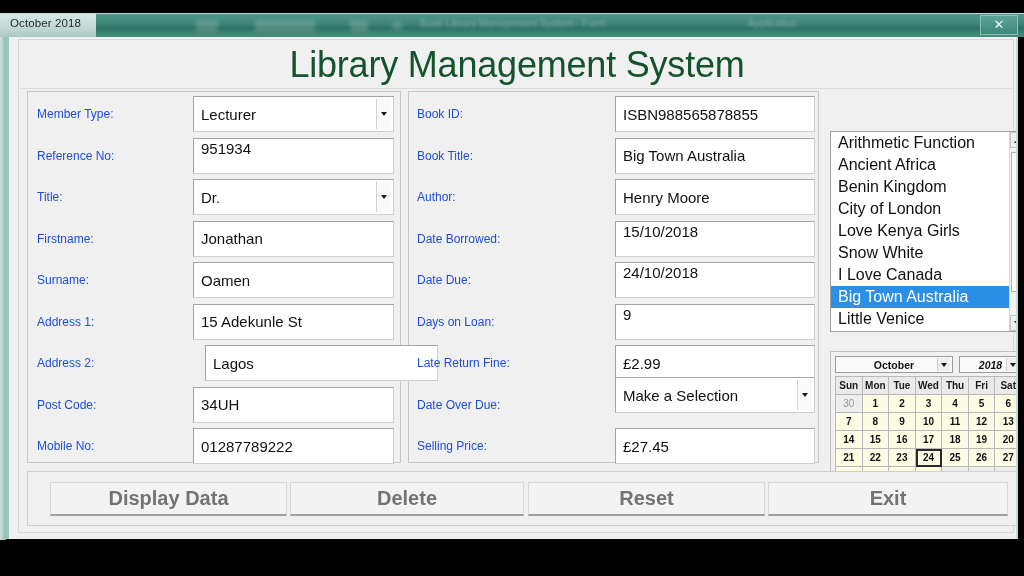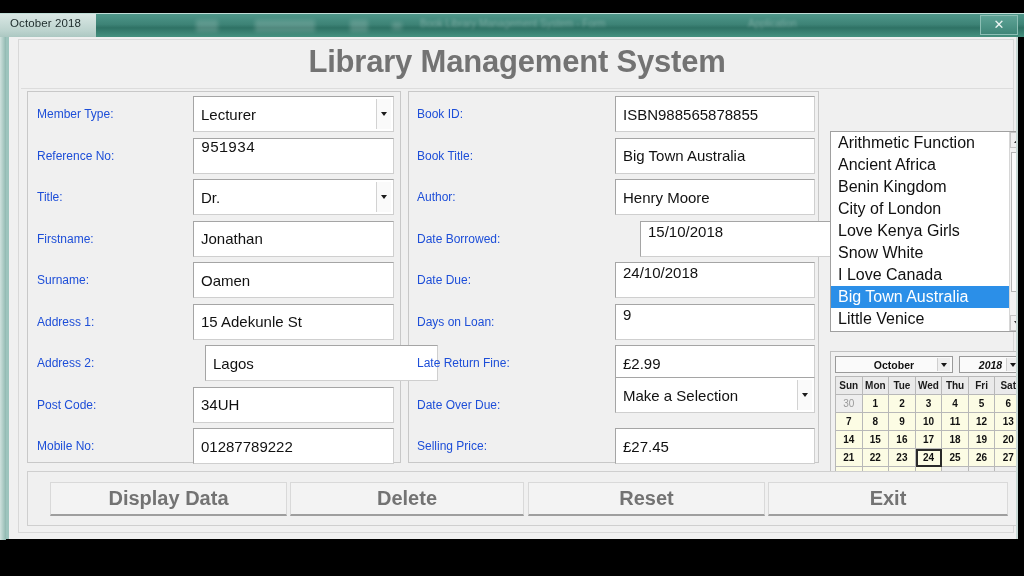--- a/index.html
+++ b/index.html
@@ -87,23 +87,23 @@
     width: 996px; height: 494px;
     background: #f0f0f0;
     border: 1px solid #d8d8d8;
   }
 
   .app-title {
     position: absolute;
     left: 0; top: 4px;
     width: 996px;
     text-align: center;
-    font-size: 31px;
-    font-weight: bold;
-    color: #737373;
+    font-size: 36px;
+    font-weight: normal;
+    color: #14532d;
     letter-spacing: -.2px;
   }
   .title-rule {
     position: absolute;
     left: 2px; top: 48px;
     width: 992px; height: 1px;
     background: #dcdcdc;
   }
 
   
@@ -346,21 +346,21 @@
       <div class="panel" id="panel-member"></div>
       <div class="panel" id="panel-book"></div>
 
       <div id="member-fields">
           <div class="row fld-label" style="left: 18px; top: 55px;">Member Type:</div>
           <div class="fld-box" style="left: 174px; top: 56px; width: 201px; height: 36px;">
             <span>Lecturer</span>
             <span class="combo-arrow"></span>
           </div>
           <div class="row fld-label" style="left: 18px; top: 96.5px;">Reference No:</div>
-          <div class="fld-box top-text" style="left: 174px; top: 97.5px; width: 201px; height: 36px; font-family: Liberation Mono, monospace;">
+          <div class="fld-box top-text" style="left: 174px; top: 97.5px; width: 201px; height: 36px;">
             <span>951934</span>
           </div>
           <div class="row fld-label" style="left: 18px; top: 138px;">Title:</div>
           <div class="fld-box" style="left: 174px; top: 139px; width: 201px; height: 36px;">
             <span>Dr.</span>
             <span class="combo-arrow"></span>
           </div>
           <div class="row fld-label" style="left: 18px; top: 179.5px;">Firstname:</div>
           <div class="fld-box" style="left: 174px; top: 180.5px; width: 201px; height: 36px;">
             <span>Jonathan</span>
@@ -393,21 +393,21 @@
           </div>
           <div class="row fld-label" style="left: 398px; top: 96.5px;">Book Title:</div>
           <div class="fld-box" style="left: 596px; top: 97.5px; width: 200px; height: 36px;">
             <span>Big Town Australia</span>
           </div>
           <div class="row fld-label" style="left: 398px; top: 138px;">Author:</div>
           <div class="fld-box" style="left: 596px; top: 139px; width: 200px; height: 36px;">
             <span>Henry Moore</span>
           </div>
           <div class="row fld-label" style="left: 398px; top: 179.5px;">Date Borrowed:</div>
-          <div class="fld-box top-text" style="left: 596px; top: 180.5px; width: 200px; height: 36px; margin-left: 25px;">
+          <div class="fld-box top-text" style="left: 596px; top: 180.5px; width: 200px; height: 36px;">
             <span>15/10/2018</span>
           </div>
           <div class="row fld-label" style="left: 398px; top: 221px;">Date Due:</div>
           <div class="fld-box top-text" style="left: 596px; top: 222px; width: 200px; height: 36px;">
             <span>24/10/2018</span>
           </div>
           <div class="row fld-label" style="left: 398px; top: 262.5px;">Days on Loan:</div>
           <div class="fld-box top-text" style="left: 596px; top: 263.5px; width: 200px; height: 36px;">
             <span>9</span>
           </div>

